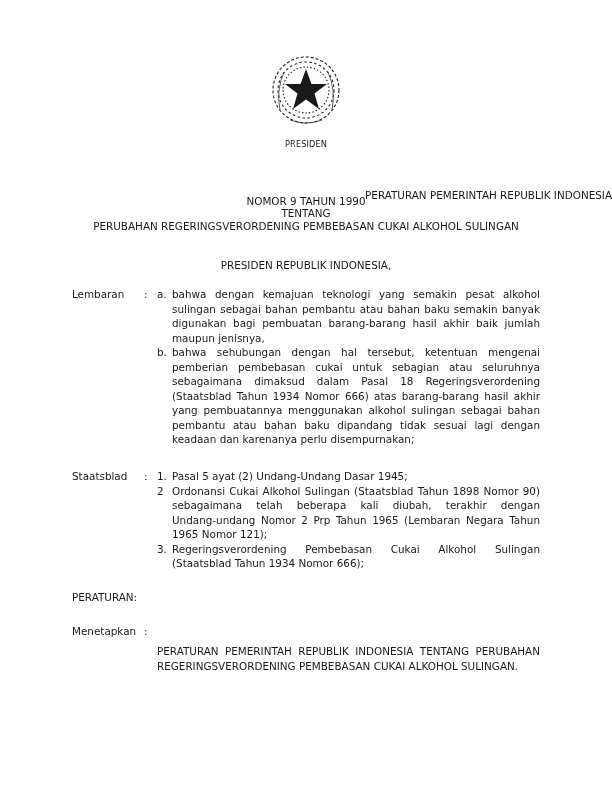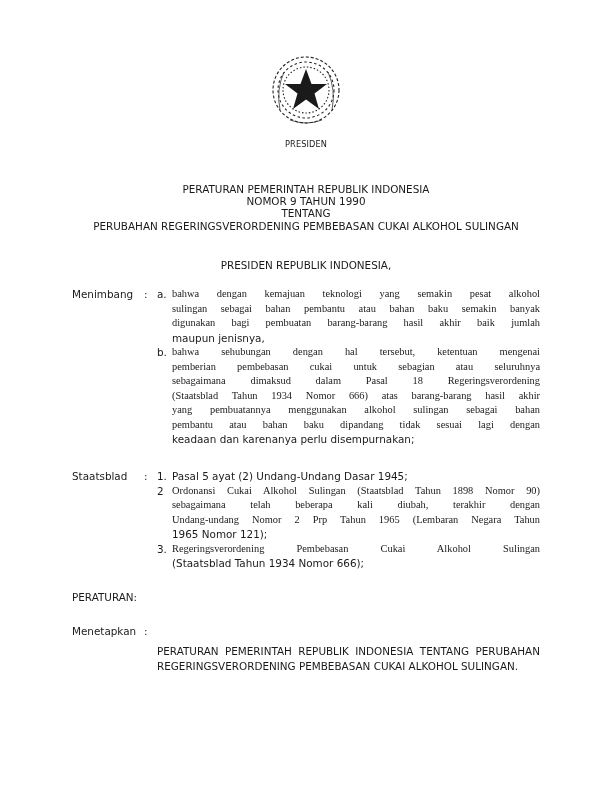--- a/index.html
+++ b/index.html
@@ -8,21 +8,21 @@
   .page { position: absolute; left: 0; top: 0; width: 612px; height: 792px; }
   .emblem { position: absolute; left: 268px; top: 52px; width: 76px; height: 76px; }
   .center { position: absolute; left: 0; width: 612px; text-align: center; }
   .hdr-small { font-size: 8.2px; line-height: 10px; letter-spacing: 0.1px; }
   .title { font-size: 10.4px; line-height: 12.5px; }
   .row { position: absolute; font-size: 10.4px; line-height: 14.6px; }
   .lbl { position: absolute; left: 72px; white-space: nowrap; }
   .colon { position: absolute; left: 144px; }
   .mk { position: absolute; left: 157px; }
   .txt { position: absolute; left: 172px; width: 368px; text-align: justify; text-align-last: left; }
-  .txt.full { text-align-last: justify; font-family: Liberation Serif, serif; }
+  .txt.full { text-align-last: justify; }
   .txt2 { position: absolute; left: 157px; width: 383px; margin-top: 20px; }
 </style>
 </head>
 <body>
 
 <div class="page">
 
   <svg class="emblem" viewBox="0 0 76 76">
     <g fill="none" stroke="#222" stroke-width="1.1">
       <circle cx="38" cy="38" r="33" stroke-dasharray="3 2"></circle>
@@ -32,29 +32,29 @@
     <g stroke="#333" stroke-width="0.8" fill="none">
       <path d="M12 58 Q8 38 16 20"></path>
       <path d="M64 58 Q68 38 60 20"></path>
       <path d="M22 68 Q38 74 54 68"></path>
     </g>
     <polygon points="38,17 43.5,32 59,32 46.5,41.5 51,57 38,47.5 25,57 29.5,41.5 17,32 32.5,32" fill="#1a1a1a"></polygon>
   </svg>
 
   <div class="center hdr-small" style="top:139px;">PRESIDEN</div>
 
-  <div class="center title" style="top:183px;">PERATURAN PEMERINTAH REPUBLIK INDONESIA</div>
+  <div class="center title" style="top:189px;text-align:right;">PERATURAN PEMERINTAH REPUBLIK INDONESIA</div>
   <div class="center title" style="top:195px;">NOMOR 9 TAHUN 1990</div>
   <div class="center title" style="top:220px;">PERUBAHAN REGERINGSVERORDENING PEMBEBASAN  CUKAI ALKOHOL SULINGAN</div>
   <div class="center title" style="top:207px;">TENTANG</div>
 
   <div class="center title" style="top:259px;">PRESIDEN REPUBLIK INDONESIA,</div>
 
   <div class="row" style="top:287px; left:0; width:612px;">
-    <span class="lbl">Menimbang</span>
+    <span class="lbl">Lembaran</span>
     <span class="colon">:</span>
     <span class="mk">a.</span>
   </div>
   <div class="row" style="top:287px; left:0;">
       <div class="txt full">bahwa dengan kemajuan teknologi yang semakin pesat alkohol</div>
     </div>
   <div class="row" style="top:301.5px; left:0;">
       <div class="txt full">sulingan sebagai bahan pembantu atau bahan baku semakin banyak</div>
     </div>
   <div class="row" style="top:316px; left:0;">

